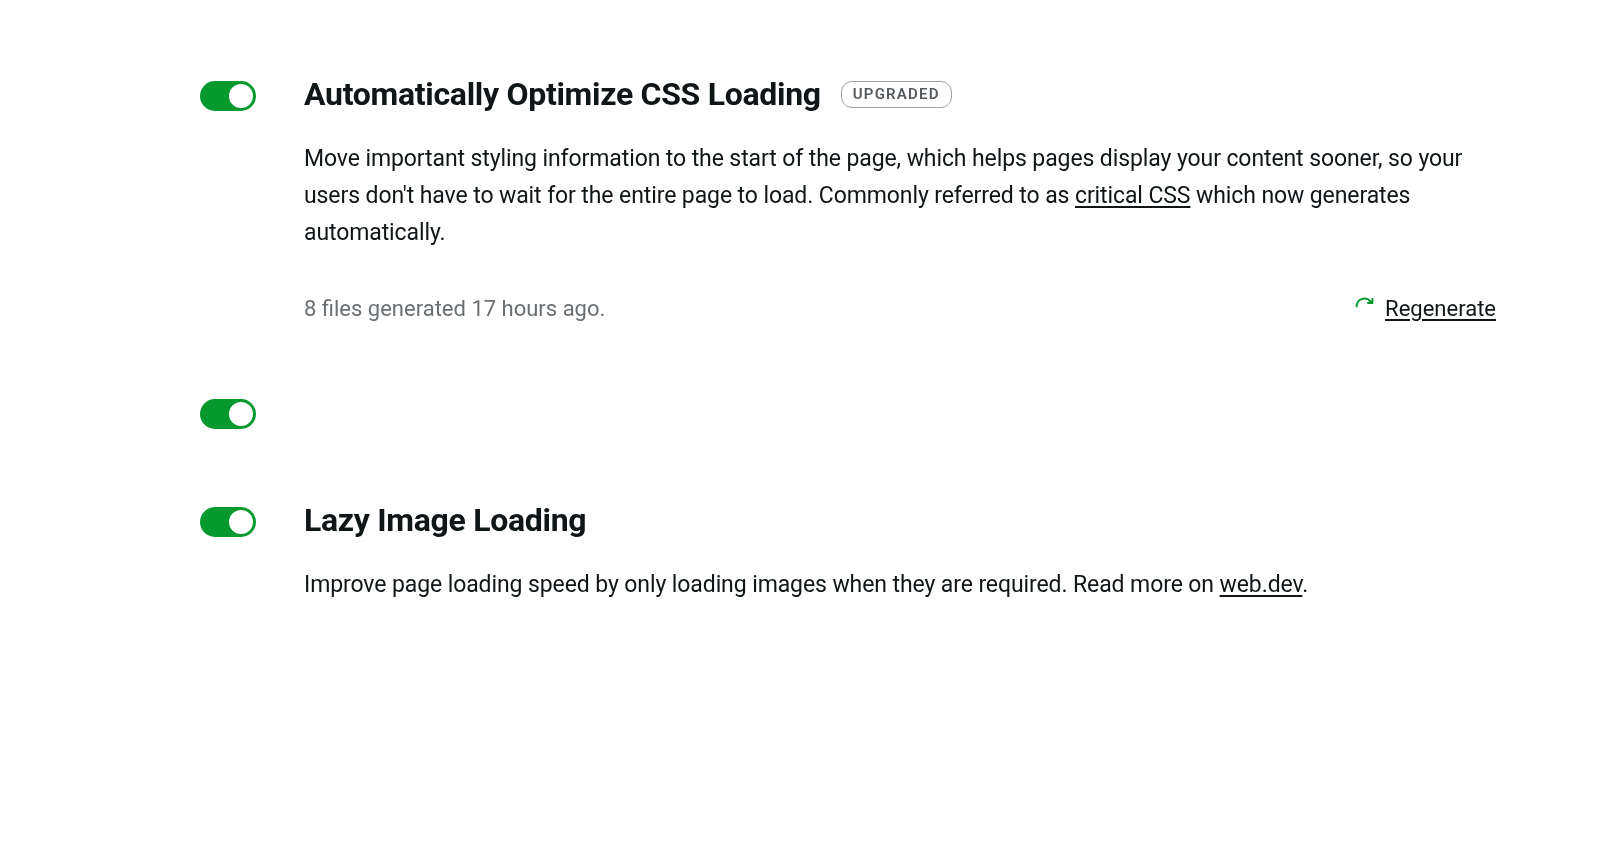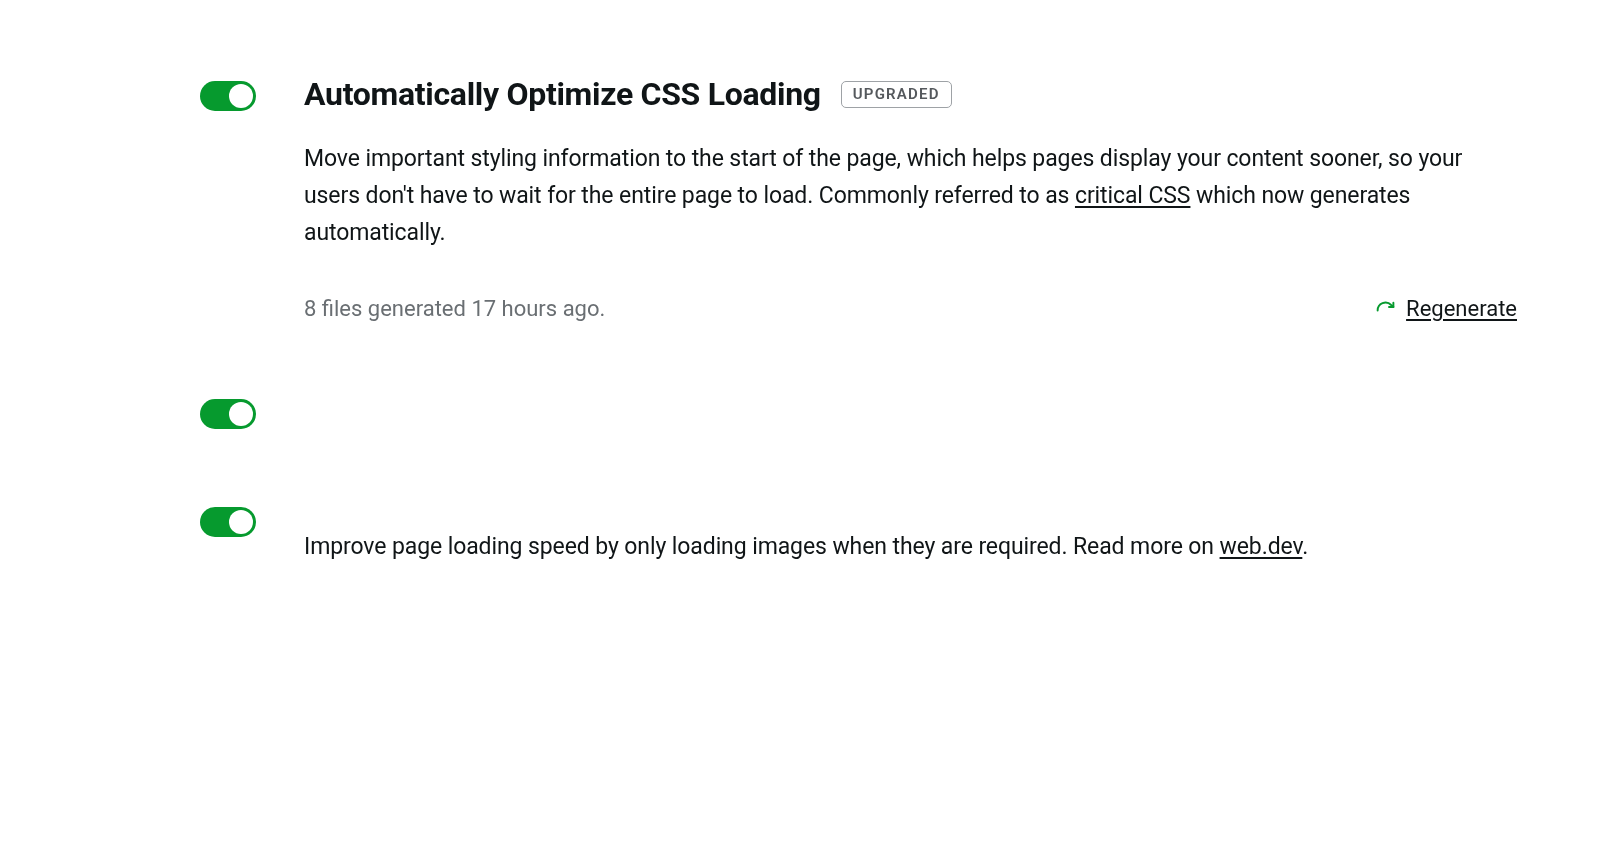--- a/index.html
+++ b/index.html
@@ -5,21 +5,21 @@
   * { box-sizing: border-box; }
   body {
     margin: 0;
     padding: 0;
     font-family: -apple-system, BlinkMacSystemFont, "Segoe UI", Roboto, Helvetica, Arial, sans-serif;
     background: #fff;
     color: #101517;
     width: 1600px;
   }
   .container {
-    padding: 75px 83px 80px 200px;
+    padding: 75px 104px 80px 200px;
   }
   .setting-row {
     display: flex;
     align-items: flex-start;
     gap: 48px;
   }
   .setting-row + .setting-row {
     margin-top: 72px;
   }
   .toggle-col {
@@ -55,21 +55,21 @@
   .setting-title {
     font-size: 32px;
     font-weight: 700;
     color: #101517;
     letter-spacing: -0.3px;
     line-height: 1.2;
   }
   .badge {
     display: inline-block;
     border: 1.5px solid #9ea2a6;
-    border-radius: 5px;
+    border-radius: 11px;
     font-size: 15px;
     font-weight: 600;
     letter-spacing: 1.2px;
     color: #55595d;
     padding: 5px 11px;
     line-height: 1;
   }
   .setting-desc {
     font-size: 23px;
     color: #101517;
@@ -86,21 +86,21 @@
     align-items: center;
     justify-content: space-between;
     margin-top: 44px;
   }
   .status-text {
     font-size: 22px;
     color: #6a6f73;
   }
   .action-link {
     display: inline-flex;
-    align-items: flex-end;
+    align-items: flex-start;
     gap: 10px;
     font-size: 22px;
     color: #101517;
     cursor: pointer;
   }
   .action-link .label {
     text-decoration: underline;
     text-underline-offset: 3px;
   }
   .refresh-icon svg {
@@ -153,19 +153,22 @@
     </div>
   </div>
 
   <div class="setting-row">
     <div class="toggle-col">
       <div class="toggle">
         <div class="knob"></div>
       </div>
     </div>
     <div class="content-col">
+      <div class="title-row">
+        <span class="setting-title">Lazy Image Loading</span>
+      </div>
       <div class="setting-desc">
         <span>Improve page loading speed by only loading images when they are required. Read more on </span><a href="#">web.dev</a><span>.</span>
       </div>
     </div>
   </div>
 
 </div>
 
 </body></html>

